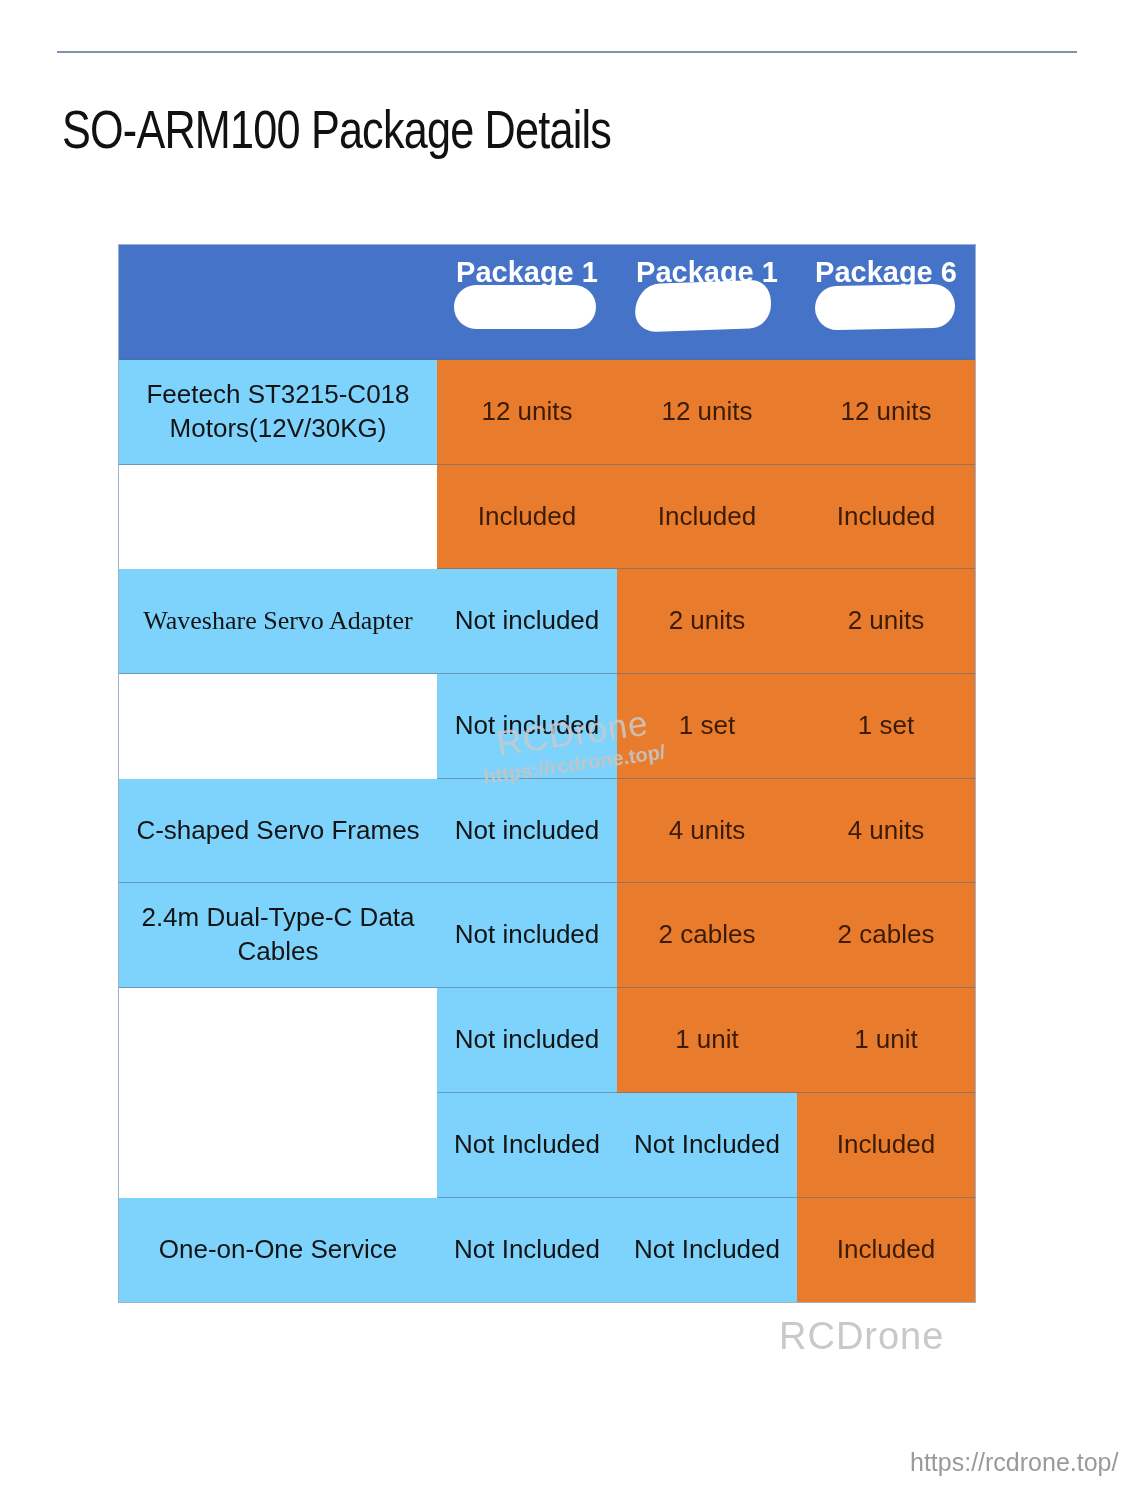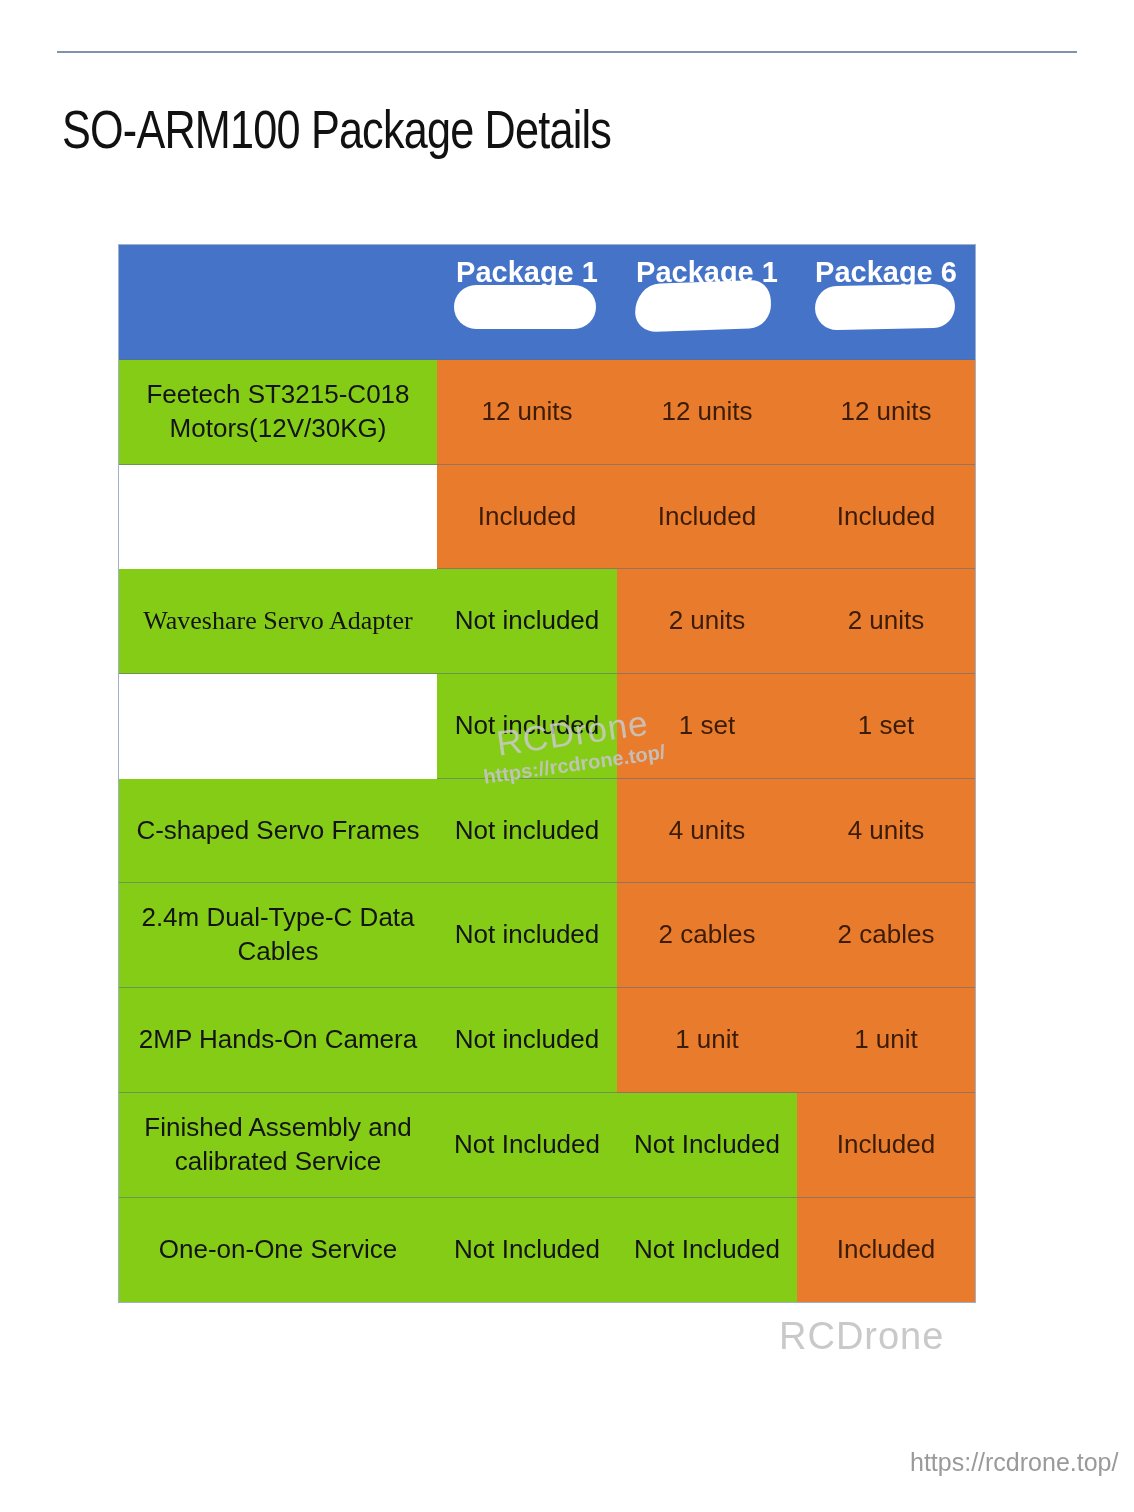--- a/index.html
+++ b/index.html
@@ -38,21 +38,21 @@
   .blob-1{width:142px;height:44px;margin-left:-73px;border-radius:22px;}
   .blob-2{width:136px;height:48px;margin-left:-72px;top:37px;
     border-radius:30px 22px 26px 24px / 34px 24px 28px 22px;
     transform:rotate(-2deg);}
   .blob-3{width:140px;height:44px;margin-left:-71px;
     border-radius:24px;transform:rotate(-1.2deg);}
   .cell{
     display:flex;align-items:center;justify-content:center;
     box-sizing:border-box;text-align:center;font-size:26px;color:#141414;
     border-bottom:1px solid rgba(88,106,132,0.55);
-    background:#84cc16;line-height:1.3;padding:0 6px;
+    background:#7dd3fc;line-height:1.3;padding:0 6px;
     white-space:pre-line;
   }
   .cell.orange{background:#e87c2c;color:#3c1c06;}
   .cell.lastrow{border-bottom:none;}
   .wm{position:absolute;pointer-events:none;}
   .wm-mid-brand{
     left:494px;top:724px;font-size:35px;color:rgba(201,201,201,0.85);
     transform:rotate(-8deg);transform-origin:left top;letter-spacing:1px;
   }
   .wm-mid-url{
@@ -106,26 +106,23 @@
     <div class="cell value-cell orange" style="grid-area: 5 / 4;">1 set</div>
     <div class="cell label-cell" style="grid-area: 6 / 1;">C-shaped Servo Frames</div>
     <div class="cell value-cell" style="grid-area: 6 / 2;">Not included</div>
     <div class="cell value-cell orange" style="grid-area: 6 / 3;">4 units</div>
     <div class="cell value-cell orange" style="grid-area: 6 / 4;">4 units</div>
     <div class="cell label-cell" style="grid-area: 7 / 1;">2.4m Dual-Type-C Data
 Cables</div>
     <div class="cell value-cell" style="grid-area: 7 / 2;">Not included</div>
     <div class="cell value-cell orange" style="grid-area: 7 / 3;">2 cables</div>
     <div class="cell value-cell orange" style="grid-area: 7 / 4;">2 cables</div>
-    <div class="cell label-cell" style="grid-area: 8 / 1;">2MP Hands-On Camera</div>
     <div class="cell value-cell" style="grid-area: 8 / 2;">Not included</div>
     <div class="cell value-cell orange" style="grid-area: 8 / 3;">1 unit</div>
     <div class="cell value-cell orange" style="grid-area: 8 / 4;">1 unit</div>
-    <div class="cell label-cell" style="grid-area: 9 / 1;">Finished Assembly  and
-calibrated Service</div>
     <div class="cell value-cell" style="grid-area: 9 / 2;">Not Included</div>
     <div class="cell value-cell" style="grid-area: 9 / 3;">Not Included</div>
     <div class="cell value-cell orange" style="grid-area: 9 / 4;">Included</div>
     <div class="cell label-cell lastrow" style="grid-area: 10 / 1;">One-on-One Service</div>
     <div class="cell value-cell lastrow" style="grid-area: 10 / 2;">Not Included</div>
     <div class="cell value-cell lastrow" style="grid-area: 10 / 3;">Not Included</div>
     <div class="cell value-cell orange lastrow" style="grid-area: 10 / 4;">Included</div>
   </div>
 
 <div class="wm wm-mid-brand">RCDrone</div>

